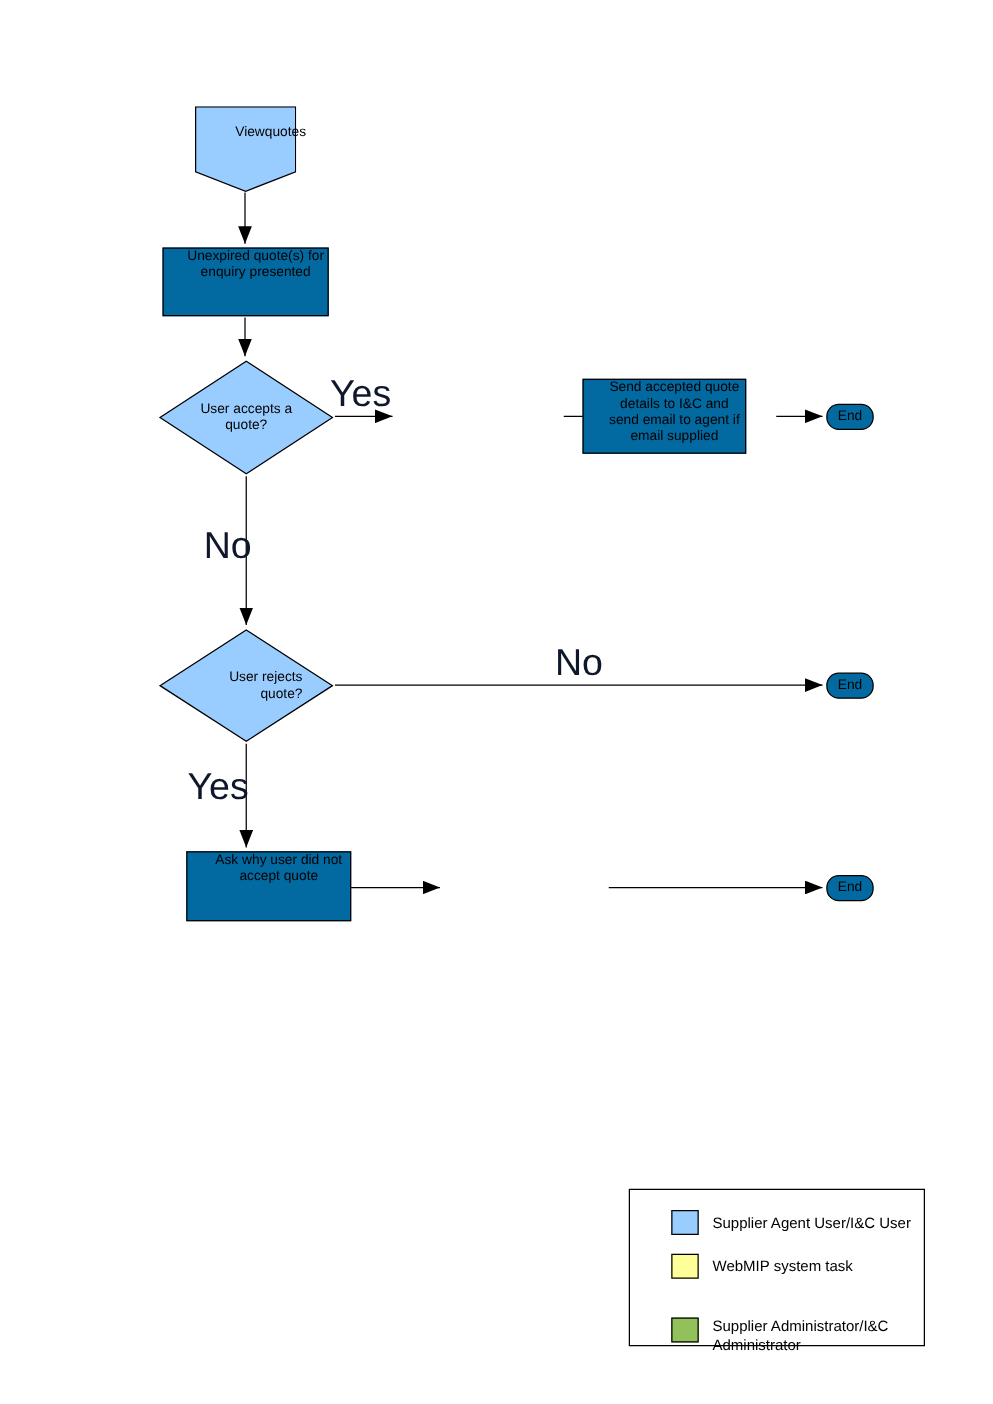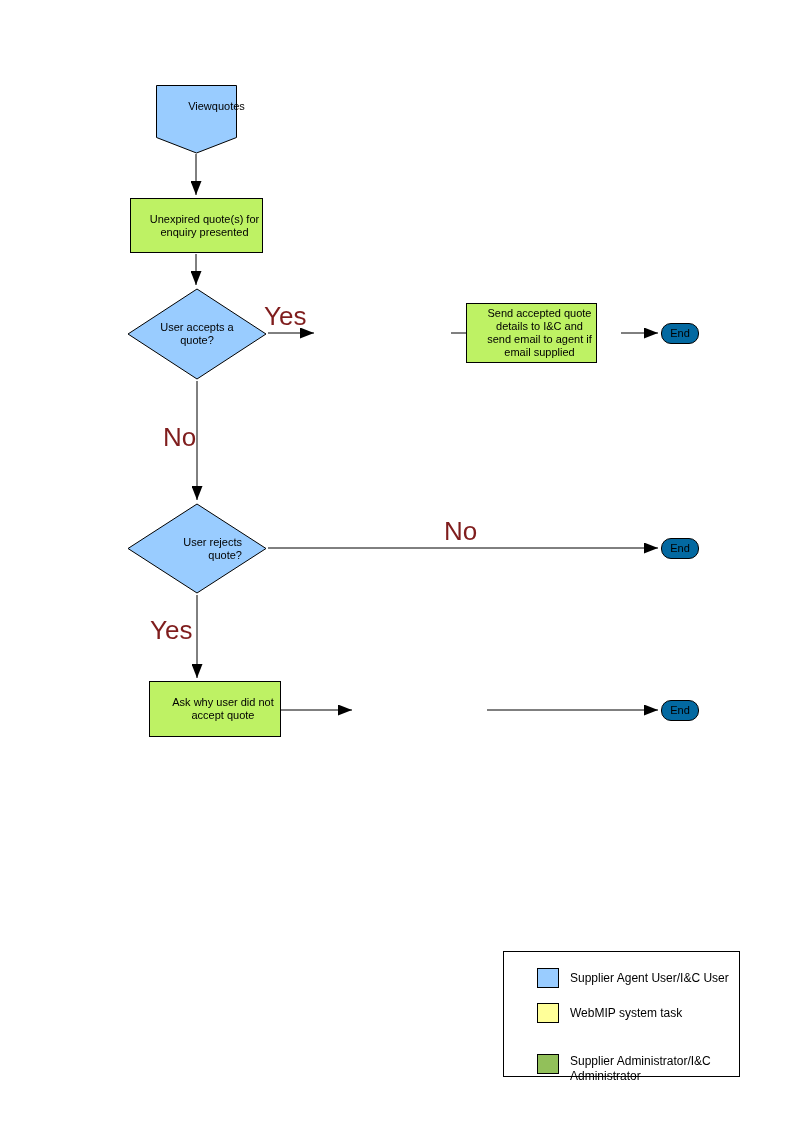--- a/index.html
+++ b/index.html
@@ -9,31 +9,31 @@
   }
   svg.connectors{position:absolute;left:0;top:0;width:794px;height:1123px;}
   .node{position:absolute;box-sizing:border-box;}
   .node .shape-svg{position:absolute;left:0;top:0;}
   .node .txt{
     position:absolute;left:0;top:0;right:0;bottom:0;
     display:flex;align-items:center;justify-content:center;
     text-align:center;font-size:11px;line-height:13px;
   }
   .rect-task{
-    background:#bef264;border:1px solid #000;
-    display:flex;align-items:center;justify-content:center;
+    background:#0369a1;border:1px solid #000;
+    display:flex;align-items:flex-start;justify-content:center;
     text-align:center;font-size:11px;line-height:13px;padding-left:16px;
   }
   .terminator{
     background:#0369a1;border:1px solid #000;border-radius:10px;
     display:flex;align-items:center;justify-content:center;
     font-size:11px;line-height:11px;
   }
   .edge-label{
-    position:absolute;font-size:26px;line-height:26px;color:#7f1d1d;
+    position:absolute;font-size:30px;line-height:26px;color:#0f172a;
     white-space:nowrap;
   }
   .legend{
     position:absolute;left:503px;top:951px;width:237px;height:126px;
     border:1px solid #000;box-sizing:border-box;background:#fff;
   }
   .legend-row{position:absolute;left:9px;display:flex;align-items:flex-start;padding-left:24px;}
   .legend-swatch{
     width:22px;height:20px;border:1px solid #000;box-sizing:border-box;
     flex:0 0 auto;

